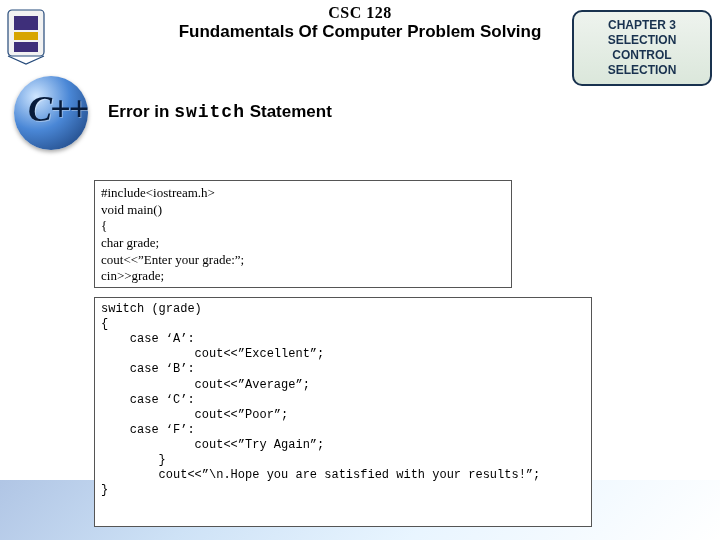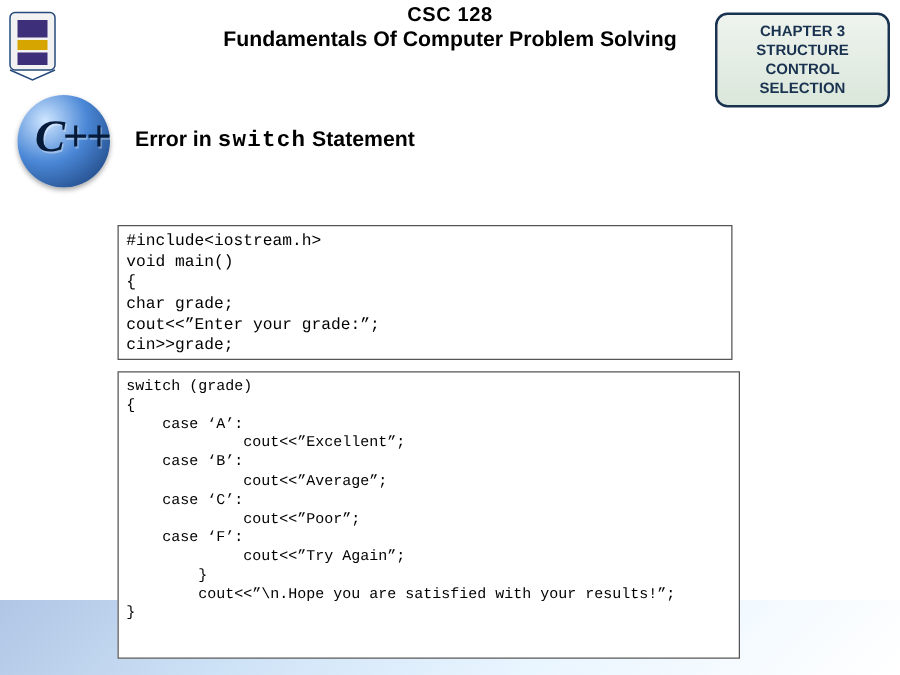--- a/index.html
+++ b/index.html
@@ -2,21 +2,21 @@
 <html><head>
 <meta charset="utf-8">
 <style>
   * { box-sizing: border-box; margin: 0; padding: 0; }
   html, body { width: 720px; height: 540px; overflow: hidden; font-family: Arial, sans-serif; background: #fff; position: relative; }
   .slide { width: 720px; height: 540px; position: relative; background: #fff; }
   .bg-bottom { position: absolute; bottom: 0; left: 0; width: 100%; height: 60px;
     background: linear-gradient(135deg, rgba(30,90,180,0.35) 0%, rgba(60,140,220,0.25) 30%, rgba(210,235,255,0.5) 60%, rgba(255,255,255,0) 100%);
     pointer-events: none; }
   .header { position: absolute; top: 4px; left: 0; right: 0; text-align: center; }
-  .course-code { font-family: Liberation Sans, sans-serif; font-weight: 900; font-size: 16px; letter-spacing: 0.5px; }
+  .course-code { font-family: Liberation Serif, serif; font-weight: 900; font-size: 16px; letter-spacing: 0.5px; }
   .course-title { font-family: "Arial Black", Arial, sans-serif; font-weight: 700; font-size: 17px; }
   .chapter-badge { position: absolute; top: 10px; right: 8px; width: 140px; padding: 6px 6px;
     background: linear-gradient(#eef3ee, #dbe7db); border: 2px solid #19324f; border-radius: 10px;
     text-align: center; font-weight: 900; color: #19324f; font-size: 12px; line-height: 1.25;
     font-family: "Arial Black", Arial, sans-serif; }
   .logo { position: absolute; top: 6px; left: 4px; width: 44px; height: 60px; }
   .logo svg { width: 100%; height: 100%; }
   .cpp-icon { position: absolute; top: 70px; left: 2px; width: 96px; height: 86px; }
   .cpp-icon .orb { width: 74px; height: 74px; border-radius: 50%;
     background: radial-gradient(circle at 30% 28%, #cfe6ff 0%, #4a87d6 45%, #15376e 100%);
@@ -24,23 +24,23 @@
   .cpp-icon .cpp-text { position: absolute; left: 26px; top: 18px; font-family: "Times New Roman", serif;
     font-style: italic; font-weight: bold; font-size: 36px; color: #061a3a;
     text-shadow: 1px 1px 0 rgba(255,255,255,0.35); letter-spacing: -2px; }
   .section-title { position: absolute; top: 56px; left: 138px; font-size: 24px; font-weight: 700; }
   .section-title .mono { font-family: "Courier New", monospace; font-weight: 900; letter-spacing: 1px; }
   .sub-title { position: absolute; top: 102px; left: 108px; font-size: 17px; font-weight: 700; text-align: right; }
   .sub-title .mono { font-family: "Courier New", monospace; font-weight: 900; letter-spacing: 1px; font-size: 18px; }
   .bullet { position: absolute; top: 130px; left: 94px; right: 0; font-size: 17px; line-height: 1.35; }
   .bullet .dot { display: inline-block; width: 18px; }
   .bullet .txt { display: inline-block; vertical-align: top; width: 600px; }
-  .code-box1 { position: absolute; top: 180px; left: 94px; width: 492px; height: 108px;
+  .code-box1 { position: absolute; top: 180px; left: 94px; width: 418px; height: 108px;
     border: 1px solid #555; background: #fff; padding: 4px 6px;
-    font-family: Liberation Mono, monospace; font-size: 13px; line-height: 1.28; white-space: pre; color: #000; }
+    font-family: Liberation Serif, serif; font-size: 13px; line-height: 1.28; white-space: pre; color: #000; }
   .code-box2 { position: absolute; top: 297px; left: 94px; width: 498px; height: 230px;
     border: 1px solid #555; background: #fff; padding: 4px 6px;
     font-family: "Courier New", monospace; font-size: 12px; line-height: 1.26; white-space: pre; color: #000; }
 </style>
 </head>
 <body>
 
 <div class="slide">
 
   <div class="bg-bottom"></div>
@@ -55,21 +55,21 @@
     </svg>
   </div>
 
   <div class="header">
     <div class="course-code">CSC 128</div>
     <div class="course-title">Fundamentals Of Computer Problem Solving</div>
   </div>
 
   <div class="chapter-badge">
     <div>CHAPTER 3</div>
-    <div>STRUCTURE CONTROL</div>
+    <div>SELECTION CONTROL</div>
     <div>SELECTION</div>
   </div>
 
   <div class="cpp-icon">
     <div class="orb"></div>
     <div class="cpp-text">C++</div>
   </div>
 
 
   <div class="sub-title">

